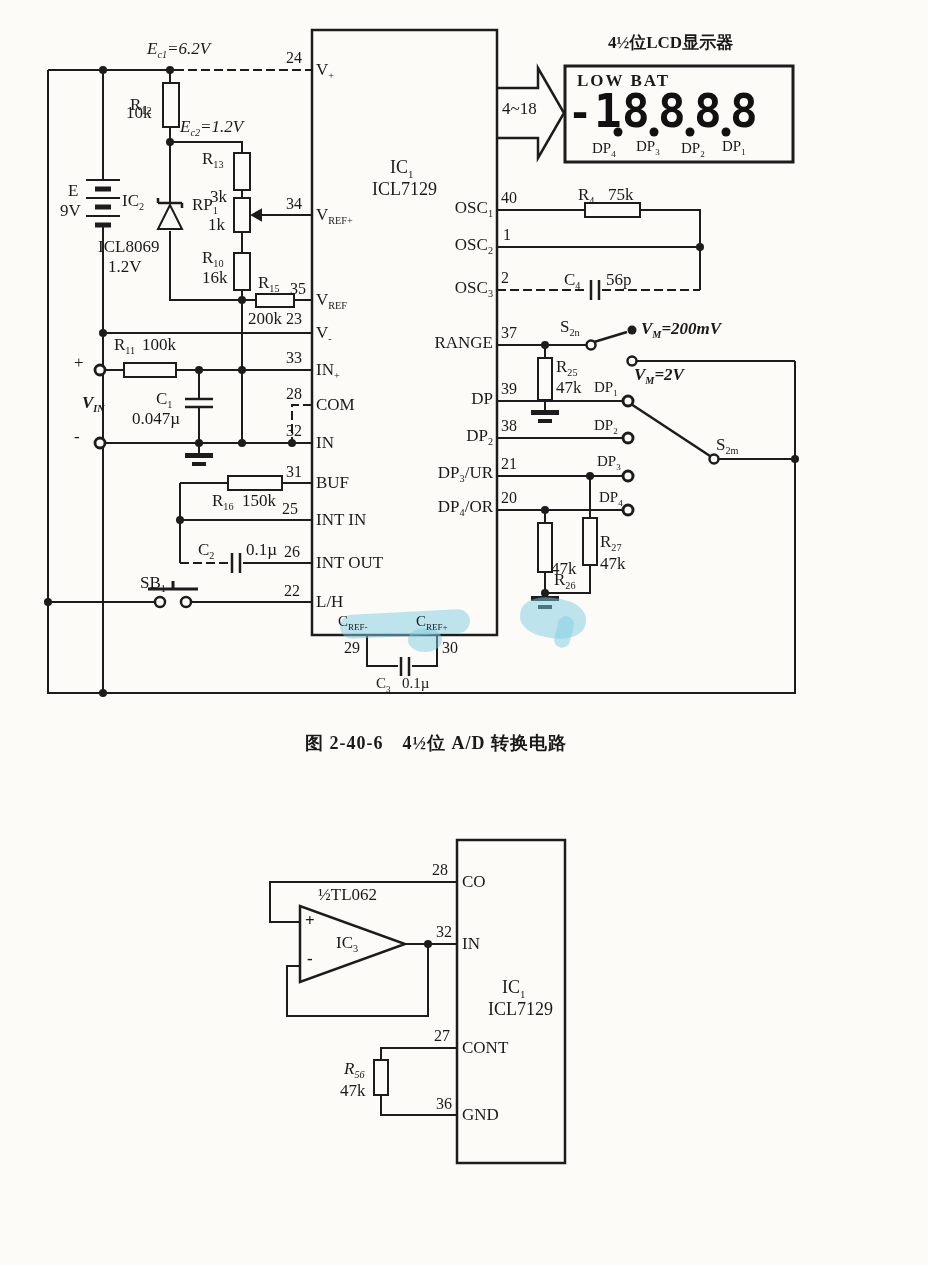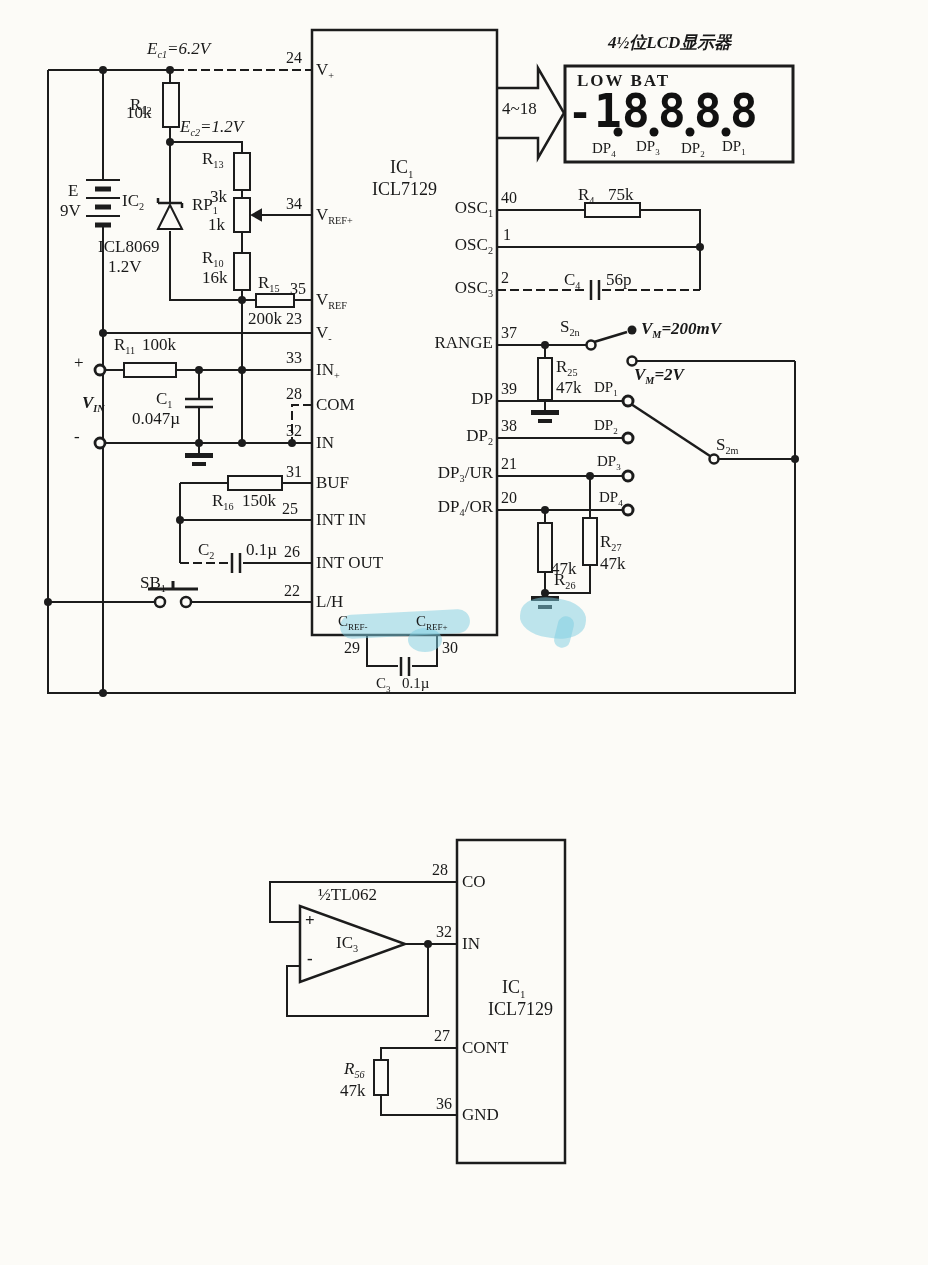--- a/index.html
+++ b/index.html
@@ -258,21 +258,21 @@
 <span class="lbl it b" style="left:641px;top:320px;">V<sub>M</sub>=200mV</span>
 <span class="lbl it b" style="left:634px;top:366px;">V<sub>M</sub>=2V</span>
 
 <span class="lbl sm" style="left:594px;top:380px;">DP<sub>1</sub></span>
 <span class="lbl sm" style="left:594px;top:418px;">DP<sub>2</sub></span>
 <span class="lbl sm" style="left:597px;top:454px;">DP<sub>3</sub></span>
 <span class="lbl sm" style="left:599px;top:490px;">DP<sub>4</sub></span>
 
 <span class="lbl" style="left:502px;top:100px;">4~18</span>
 
-<span class="lbl b" style="left:608px;top:34px;font-style:italic;">4½位LCD显示器</span>
+<span class="lbl b" style="left:608px;top:34px;">4½位LCD显示器</span>
 <span class="lbl b" style="left:577px;top:72px;letter-spacing:2px;">LOW BAT</span>
 <span class="dmin" style="left:568px;top:93px;">-</span>
 <span class="dig" style="left:594px;top:88px;">1</span>
 <span class="dig" style="left:622px;top:88px;">8</span>
 <span class="dig" style="left:658px;top:88px;">8</span>
 <span class="dig" style="left:694px;top:88px;">8</span>
 <span class="dig" style="left:730px;top:88px;">8</span>
 <span class="lbl sm" style="left:592px;top:141px;">DP<sub>4</sub></span>
 <span class="lbl sm" style="left:636px;top:139px;">DP<sub>3</sub></span>
 <span class="lbl sm" style="left:681px;top:141px;">DP<sub>2</sub></span>
@@ -321,20 +321,21 @@
 <span class="lbl rr" style="top:390px;">DP</span>
 <span class="lbl rr" style="top:427px;">DP<sub>2</sub></span>
 <span class="lbl rr" style="top:464px;">DP<sub>3</sub>/UR</span>
 <span class="lbl rr" style="top:498px;">DP<sub>4</sub>/OR</span>
 
 <span class="lbl sm" style="left:338px;top:614px;">C<sub>REF-</sub></span>
 <span class="lbl sm" style="left:416px;top:614px;">C<sub>REF+</sub></span>
 <span class="lbl pin" style="left:344px;top:640px;">29</span>
 <span class="lbl pin" style="left:442px;top:640px;">30</span>
 
+<div class="lbl cap" style="left:305px;top:734px;">图 2-40-6　4½位 A/D 转换电路</div>
 
 <span class="lbl" style="left:318px;top:886px;">½TL062</span>
 <span class="lbl" style="left:336px;top:934px;">IC<sub>3</sub></span>
 <span class="lbl b" style="left:305px;top:912px;">+</span>
 <span class="lbl b" style="left:307px;top:950px;">-</span>
 
 <span class="lbl pin" style="left:432px;top:862px;">28</span>
 <span class="lbl pin" style="left:436px;top:924px;">32</span>
 <span class="lbl pin" style="left:434px;top:1028px;">27</span>
 <span class="lbl pin" style="left:436px;top:1096px;">36</span>

